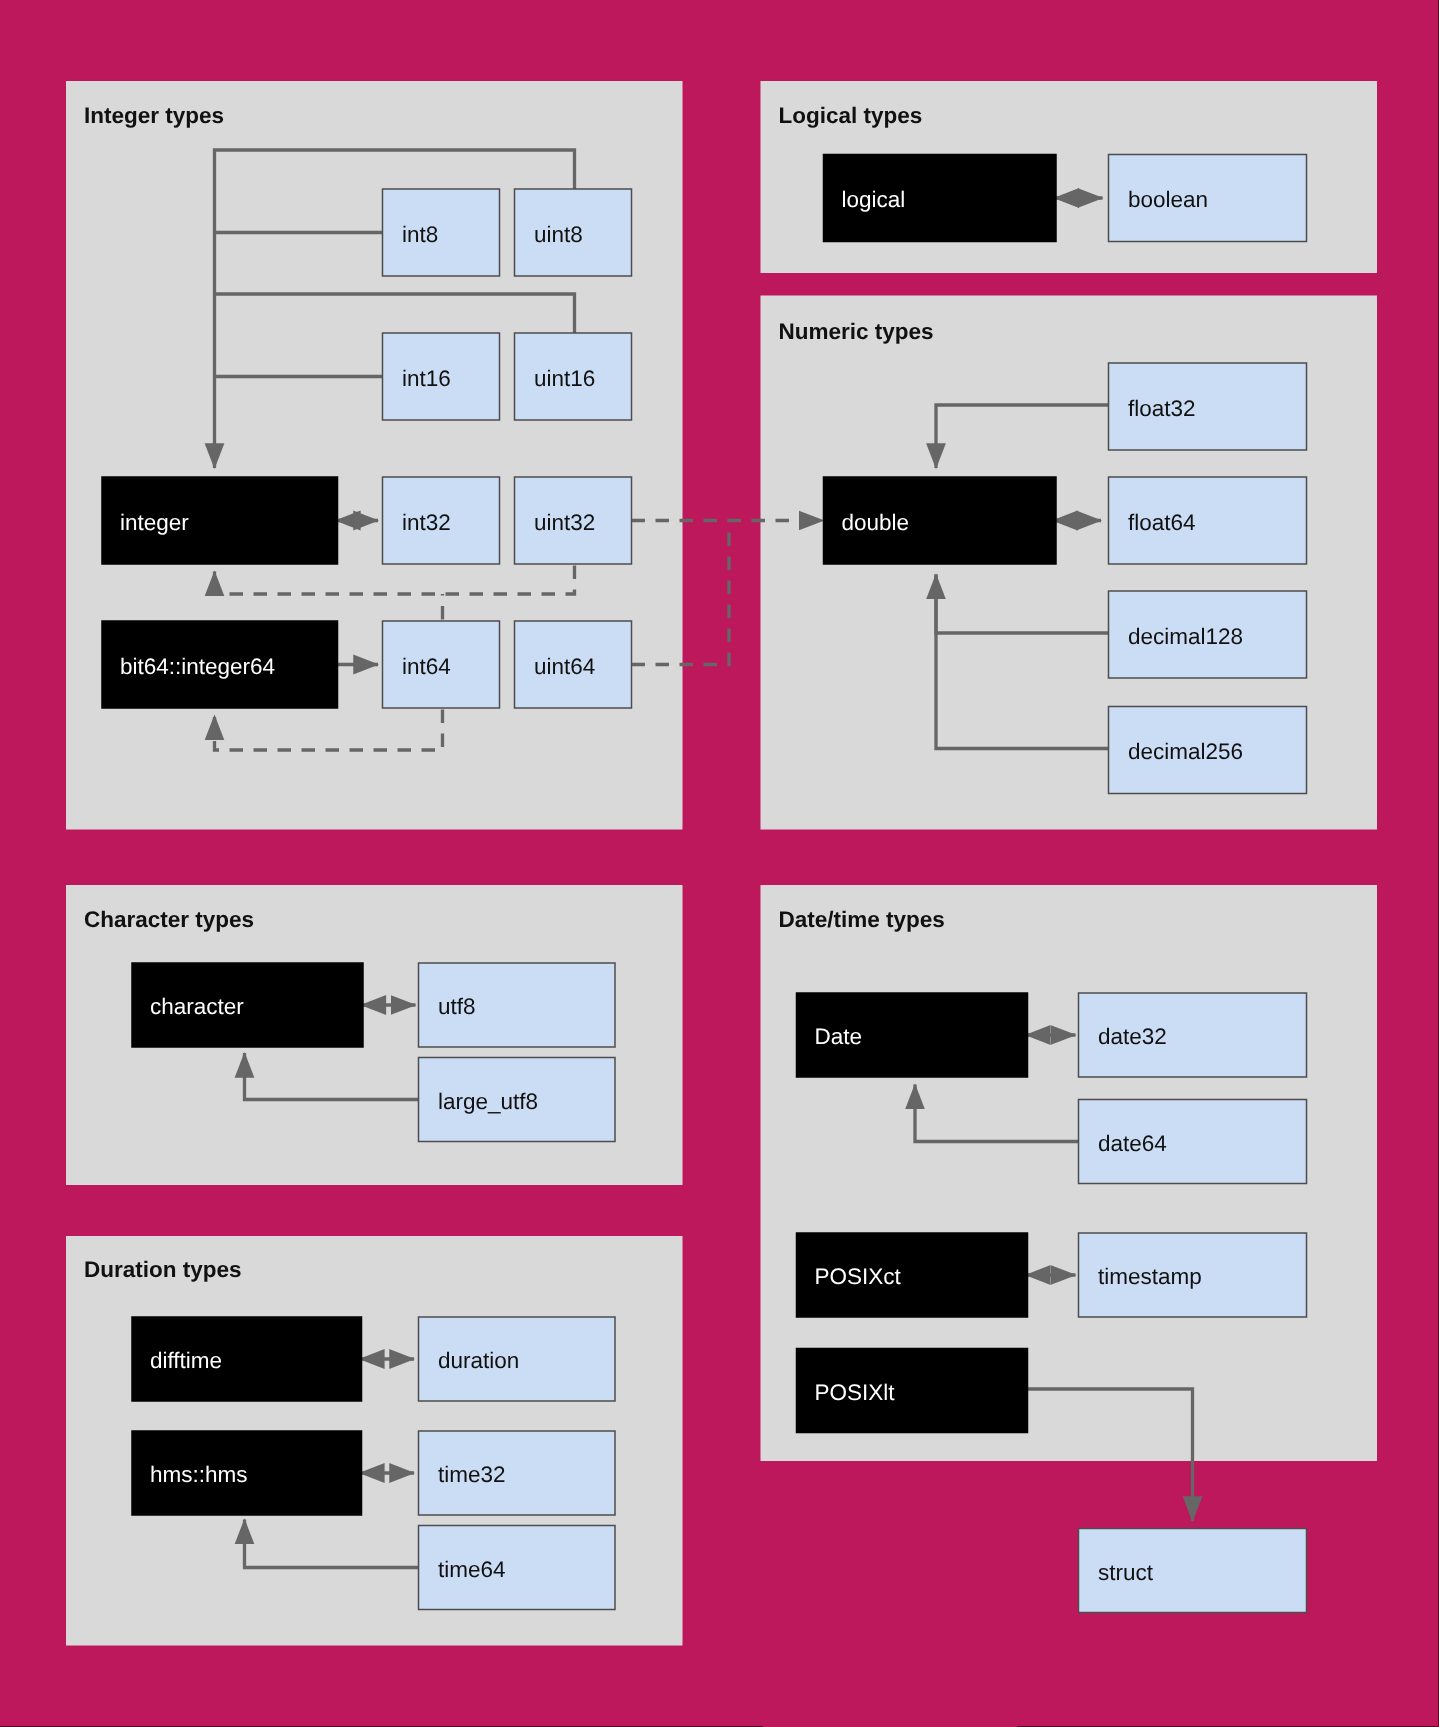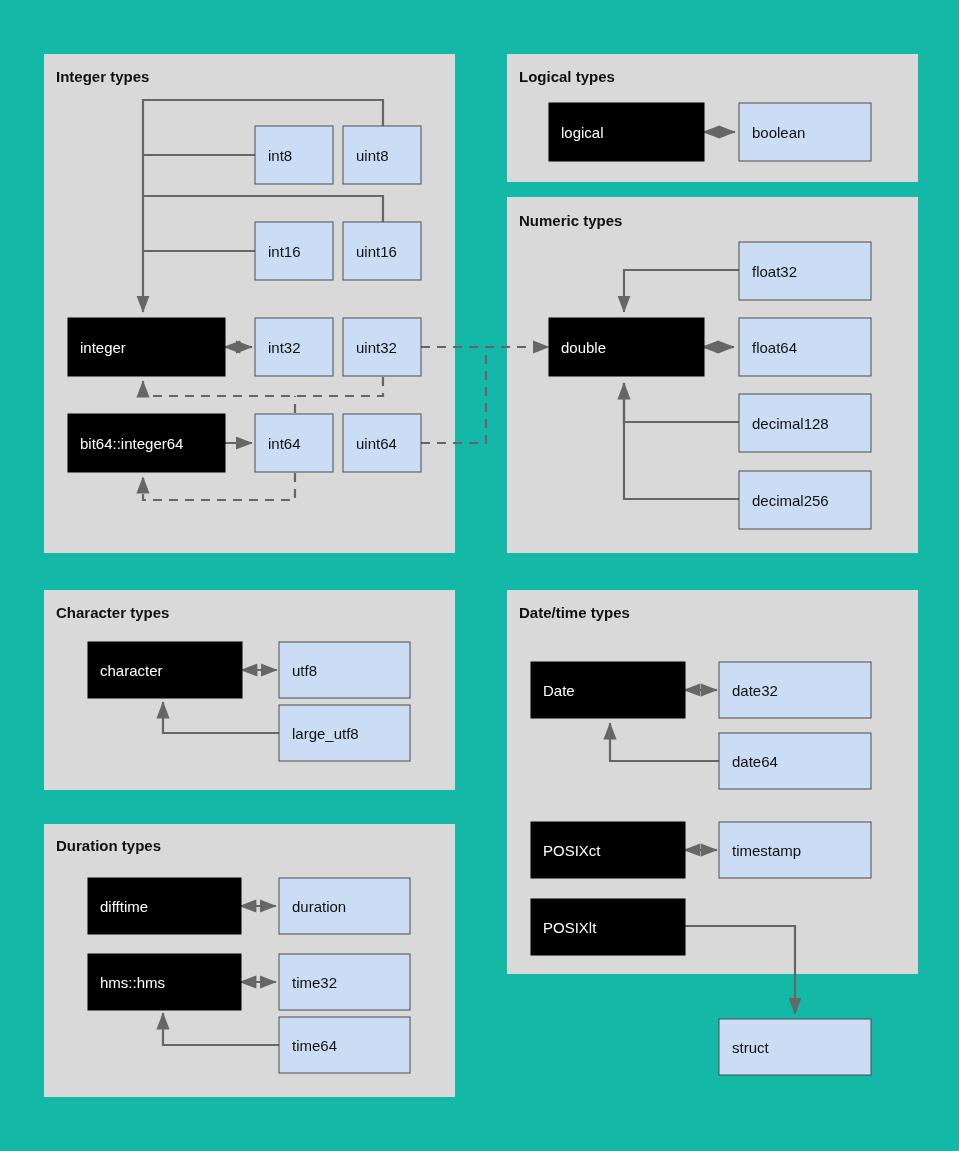--- a/index.html
+++ b/index.html
@@ -1,17 +1,17 @@
 <!DOCTYPE html>
 <html><head>
 <meta charset="utf-8">
 <style>
   html,body{margin:0;padding:0;background:#000;}
   body{width:959px;height:1151px;overflow:hidden;font-family:"Liberation Sans",sans-serif;}
-  #stage{position:relative;width:959px;height:1151px;background:#14b8a6;text-align:center;}
+  #stage{position:relative;width:959px;height:1151px;background:#be185d;text-align:center;}
   svg{position:absolute;left:0;top:0;}
   .panel-rect{fill:#d9d9d9;}
   .panel-title{font-family:"Liberation Sans",sans-serif;font-size:15px;font-weight:bold;fill:#111111;}
   .node-black rect{fill:#000000;stroke:#000000;stroke-width:1;}
   .node-blue rect{fill:#cbddf4;stroke:#4d4d4d;stroke-width:1;}
   .node-black text{font-family:"Liberation Sans",sans-serif;font-size:15px;fill:#ffffff;}
   .node-blue text{font-family:"Liberation Sans",sans-serif;font-size:15px;fill:#111111;}
   .edge{stroke:#666666;stroke-width:2.2;fill:none;}
   .edge-dashed{stroke:#666666;stroke-width:2.2;fill:none;stroke-dasharray:9 7;}
 </style>

